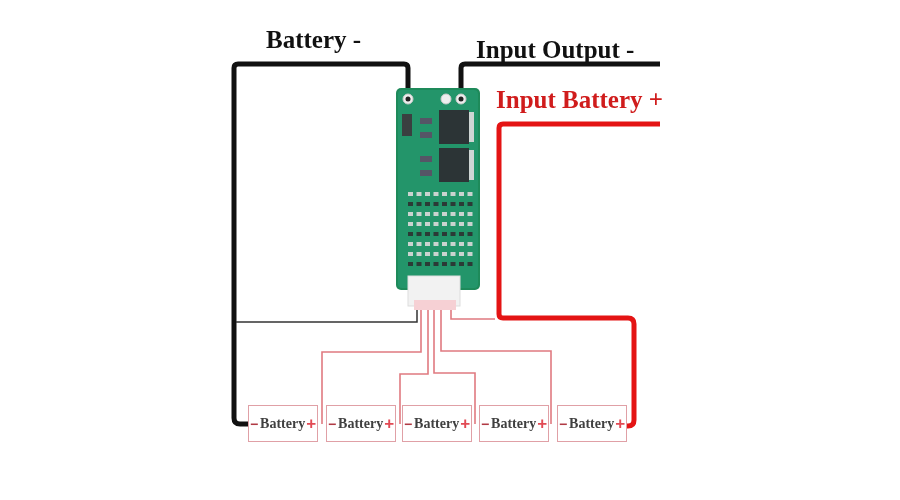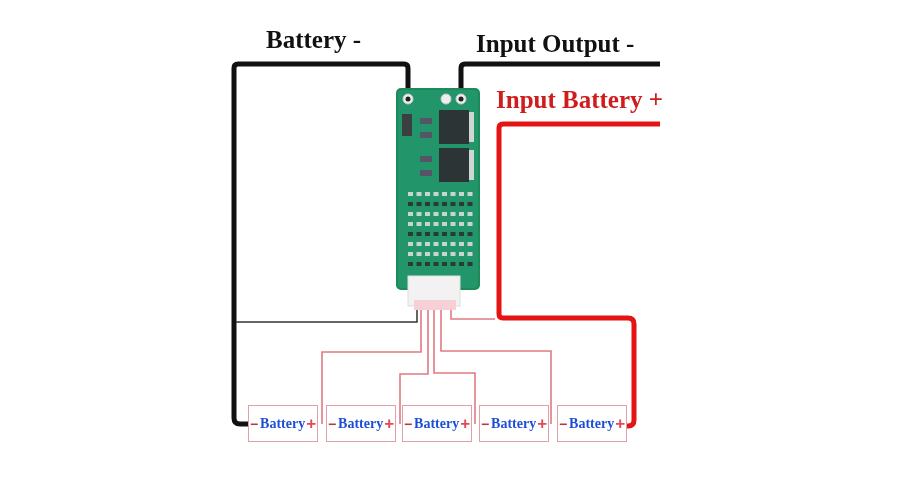--- a/index.html
+++ b/index.html
@@ -6,21 +6,21 @@
   body { width: 900px; height: 500px; position: relative; overflow: hidden; font-family: "Liberation Serif", serif; }
   #diagram { position: absolute; left: 0; top: 0; width: 900px; height: 500px; }
   .lbl { position: absolute; font-family: "Liberation Serif", serif; font-weight: bold; white-space: nowrap; }
   .lbl-black { color: #111111; font-size: 25px; }
   .lbl-red { color: #d01c1c; font-size: 25px; }
   .batt { position: absolute; top: 405px; height: 37px; border: 1.5px solid #e0a0a6; box-sizing: border-box;
           display: flex; align-items: center; justify-content: center; background: #fff; }
   .batt .neg, .batt .pos { color: #c23a45; font-family: "Liberation Sans", sans-serif; font-size: 14px; font-weight: bold; }
   .batt .pos { color: #e24a54; font-size: 17px; margin-left: 1px; }
   .batt .neg { margin-right: 2px; color: #b03a44; }
-  .batt .txt { color: #1d4ed8; font-family: "Liberation Serif", serif; font-weight: bold; font-size: 14px; }
+  .batt .txt { color: #404040; font-family: "Liberation Serif", serif; font-weight: bold; font-size: 14px; }
 </style>
 </head>
 <body>
 
 <svg id="diagram" viewBox="0 0 900 500" xmlns="http://www.w3.org/2000/svg">
 
   <path d="M408,95 L408,68 Q408,64 404,64 L238,64 Q234,64 234,68 L234,418 Q234,424 240,424 L250,424" fill="none" stroke="#111" stroke-width="5" stroke-linejoin="round"></path>
 
   <path d="M461,95 L461,68 Q461,64 465,64 L660,64" fill="none" stroke="#111" stroke-width="5" stroke-linejoin="round"></path>
 
@@ -123,21 +123,21 @@
         <rect x="459" y="262" width="5" height="4" fill="#2b3a36"></rect>
         <rect x="467.5" y="262" width="5" height="4" fill="#2b3a36"></rect>
       </g>
 
     <rect x="408" y="276" width="52" height="30" fill="#f2f2f2" stroke="#ddd"></rect>
     <rect x="414" y="300" width="42" height="10" fill="#f6d0d4"></rect>
   </g>
 </svg>
 
 <div class="lbl lbl-black" style="left:266px; top:26px;">Battery -</div>
-<div class="lbl lbl-black" style="left:476px; top:30px;text-align:center;">Input Output -</div>
+<div class="lbl lbl-black" style="left:476px; top:36px;text-align:center;">Input Output -</div>
 <div class="lbl lbl-red" style="left:496px; top:86px;">Input Battery +</div>
 
 <div id="batteries">
     <div class="batt" style="left: 248px; width: 70px;">
       <span class="neg">−</span>
       <span class="txt">Battery</span>
       <span class="pos">+</span>
     </div>
     <div class="batt" style="left: 326px; width: 70px;">
       <span class="neg">−</span>

